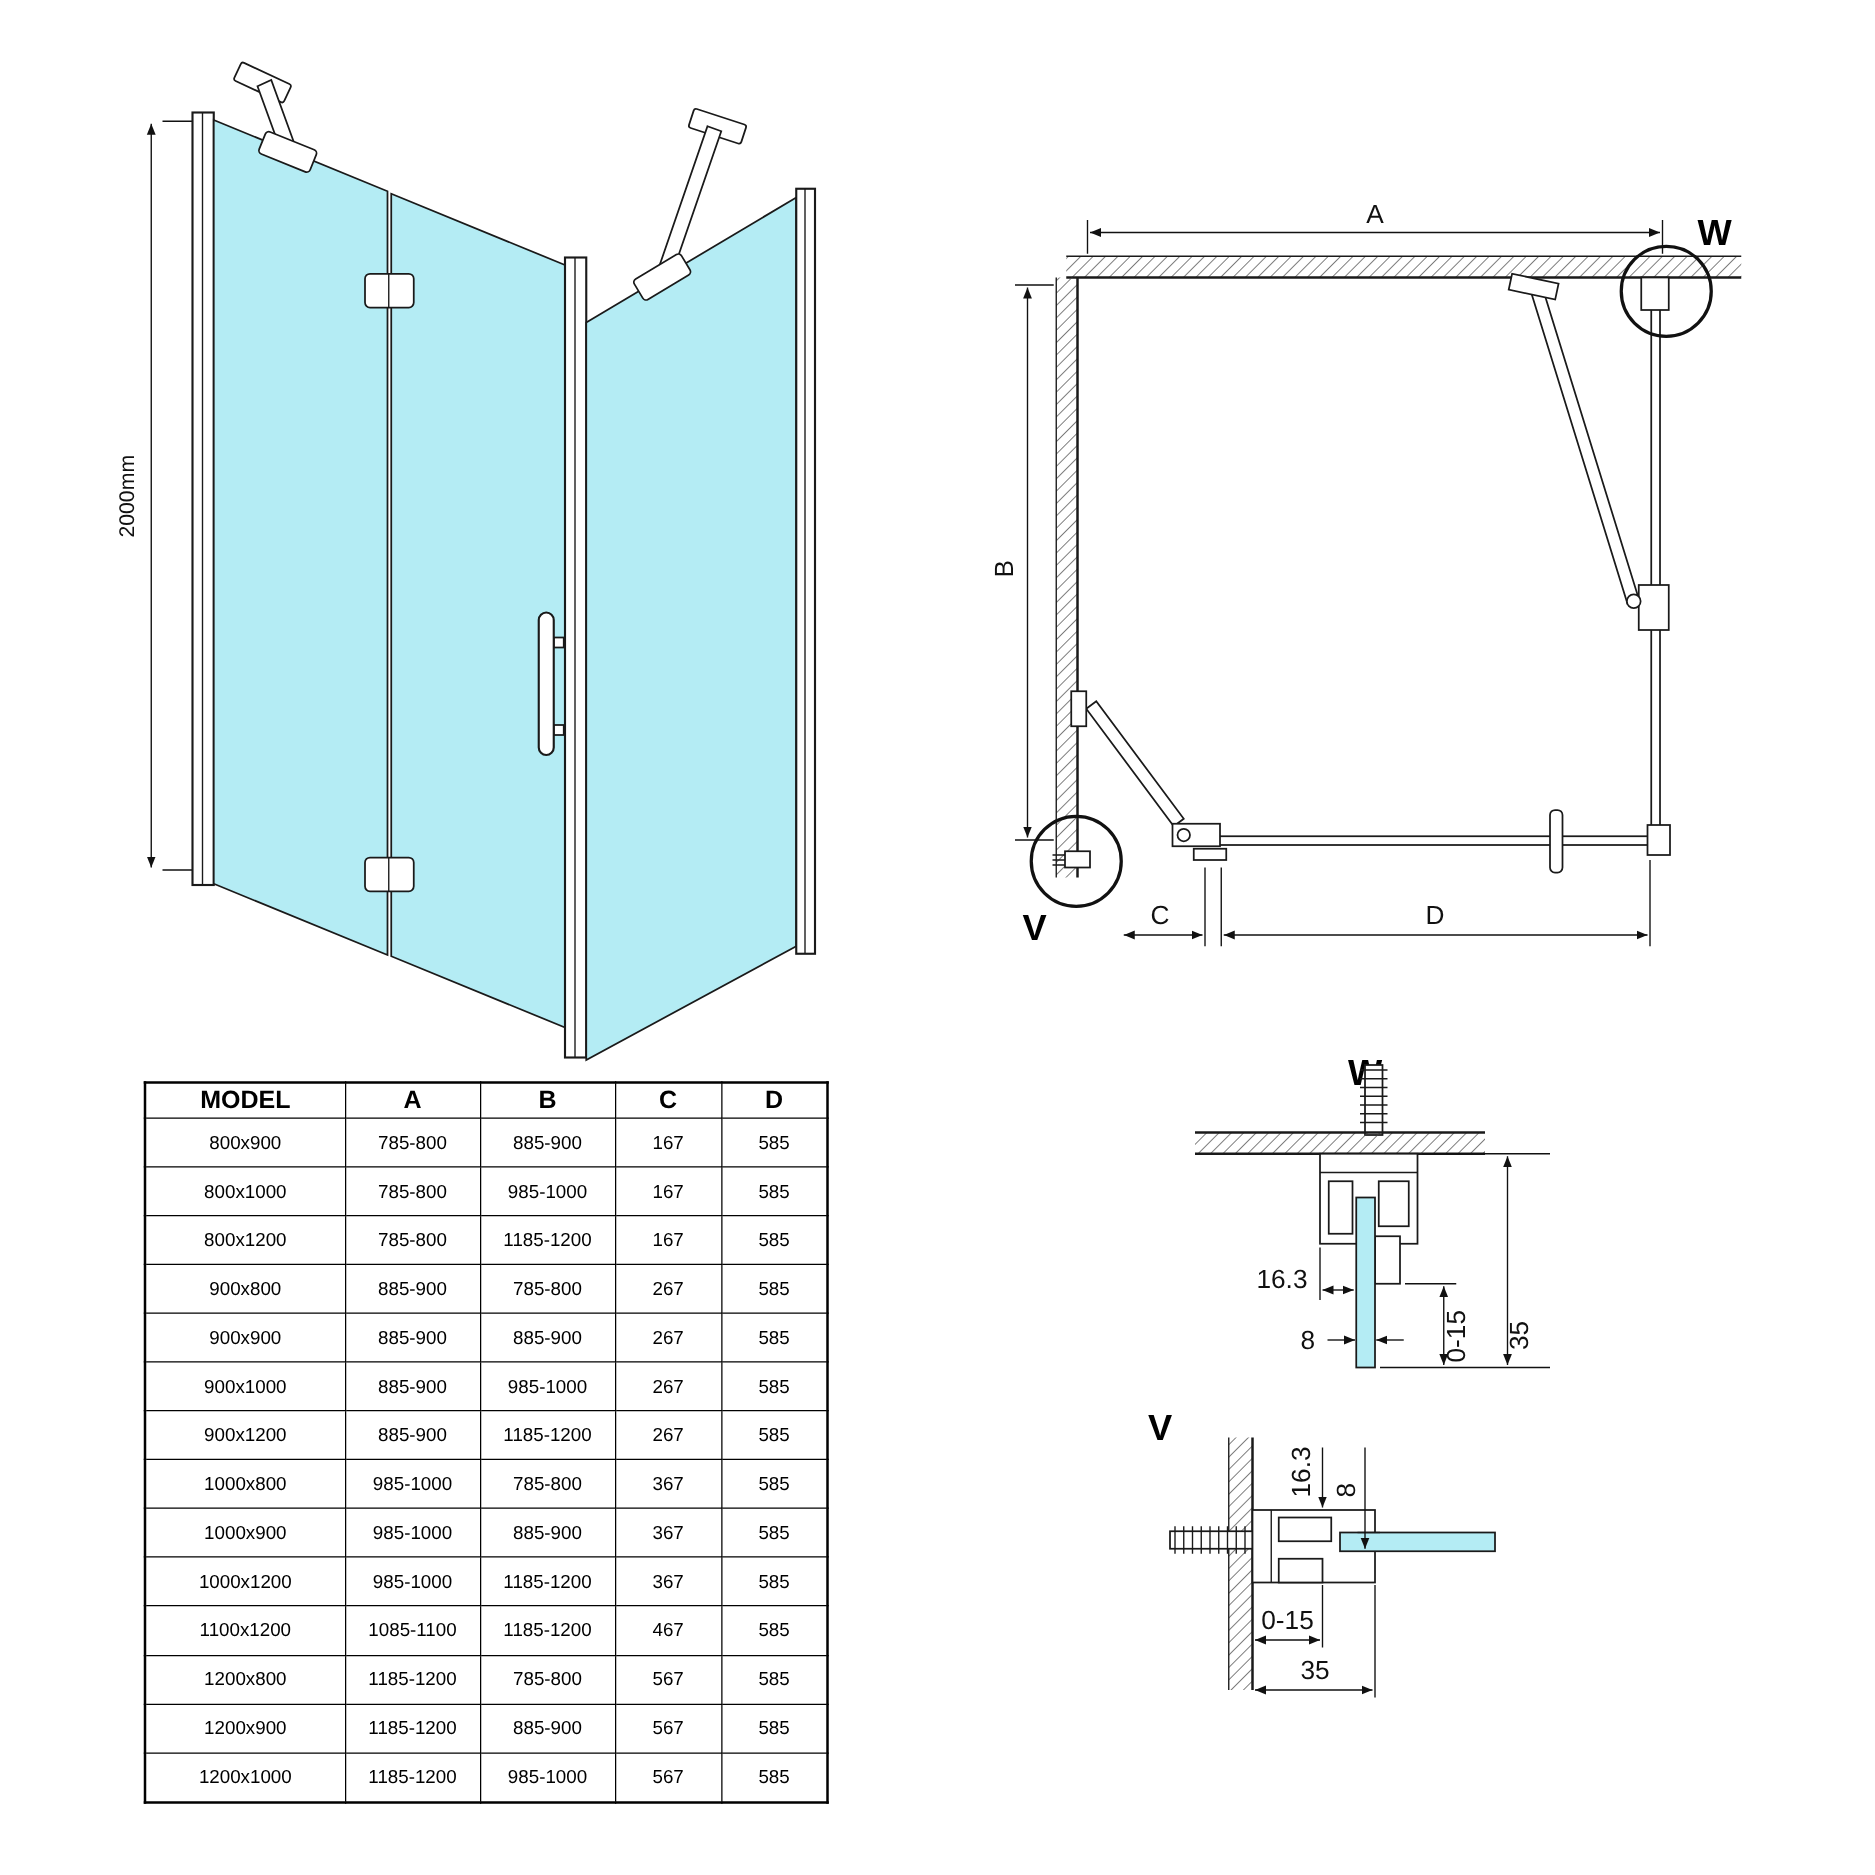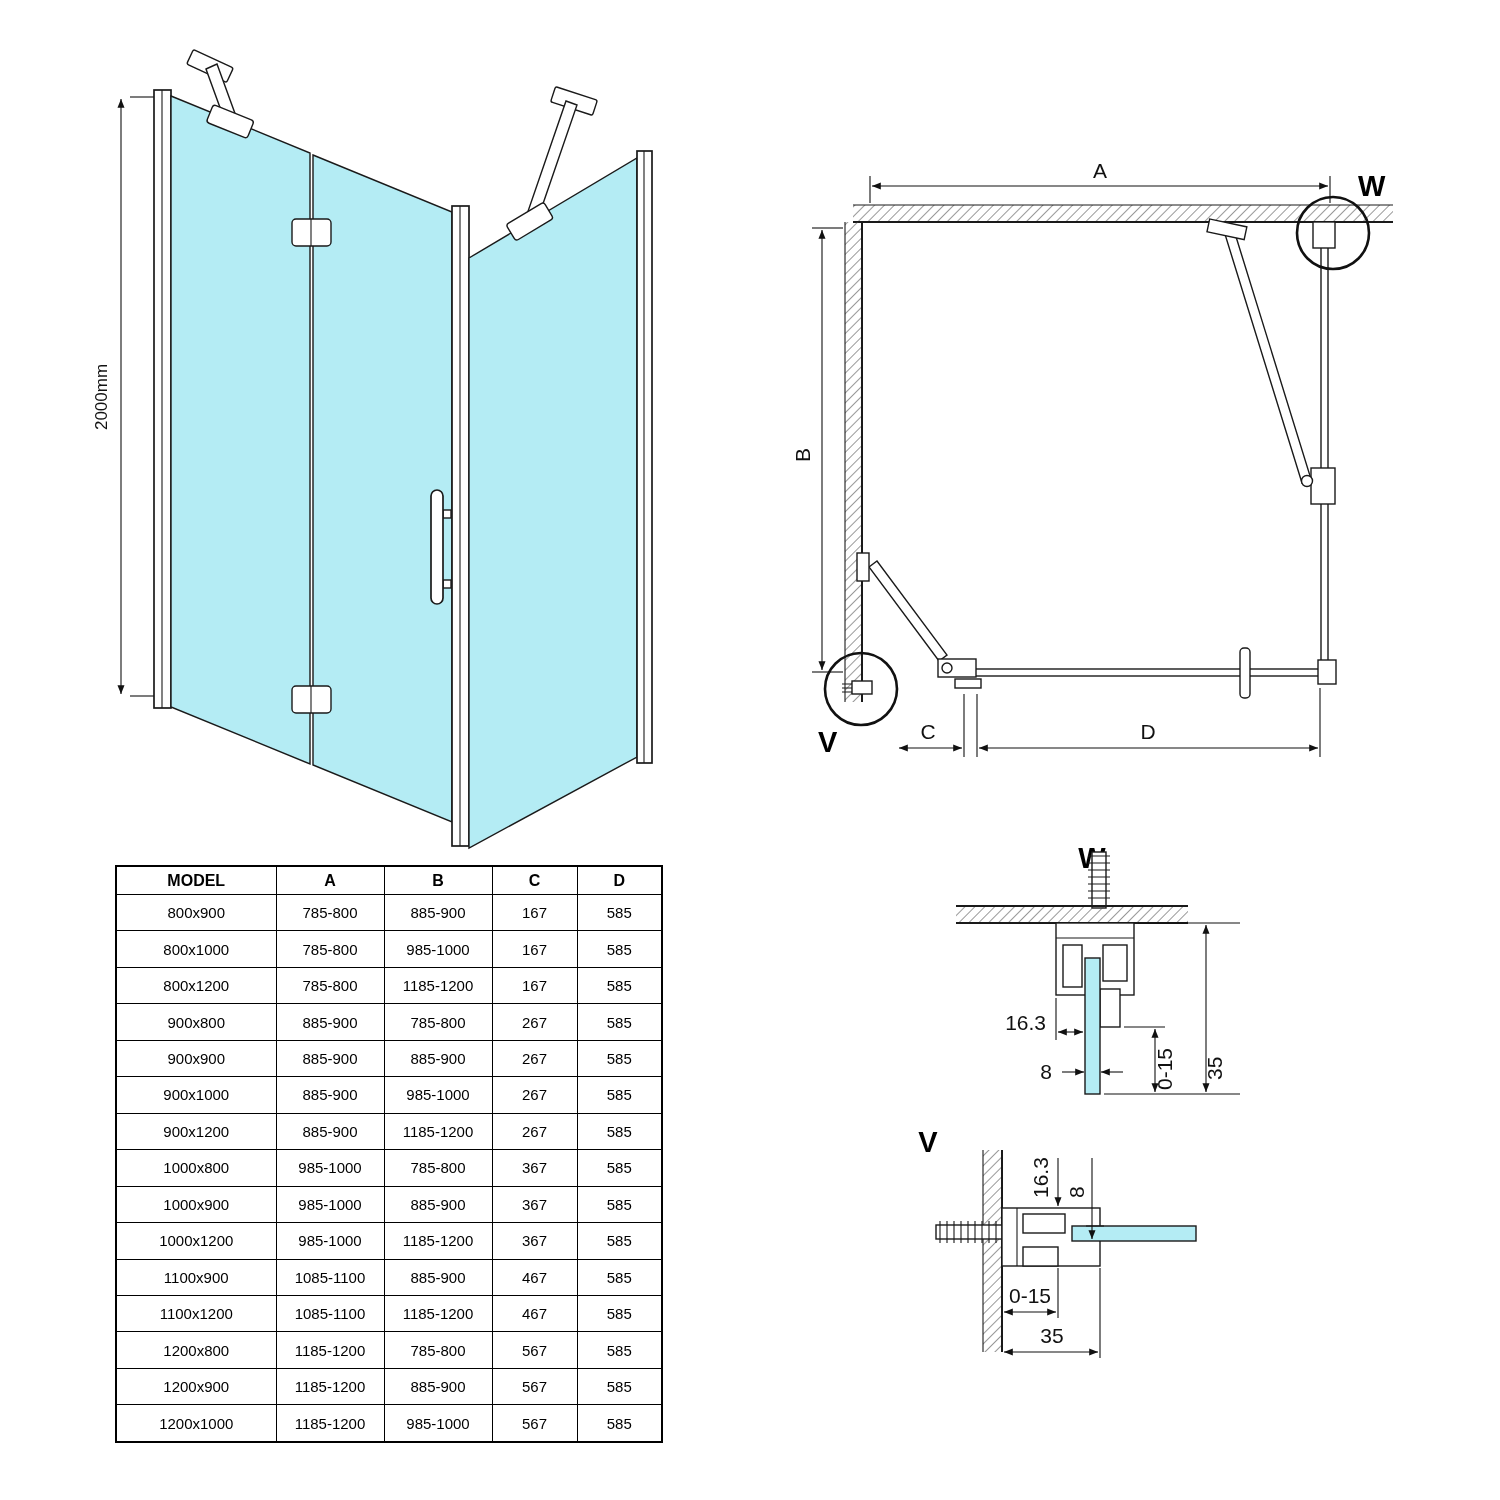--- a/index.html
+++ b/index.html
@@ -17,21 +17,21 @@
   .h-label{font-size:17px}
   .biglabel{font-family:"Liberation Sans",sans-serif;font-size:29px;font-weight:bold;fill:#000}
   .callout{fill:none;stroke:#111;stroke-width:2.6}
 
   
   .table-wrap{position:absolute;left:115px;top:865px;width:546px;}
   table[data-name="spec-table"]{border-collapse:collapse;width:100%;height:578px;table-layout:fixed;
     font-family:"Liberation Sans",sans-serif;font-size:15px;color:#000;border:2px solid #000;}
   table[data-name="spec-table"] th, table[data-name="spec-table"] td{
     border:1.5px solid #000;text-align:center;vertical-align:middle;padding:2px 2px;height:23px;}
-  table[data-name="spec-table"] th{font-weight:bold;font-size:16px;}
+  table[data-name="spec-table"] th{font-weight:bold;font-size:20px;}
 </style>
 </head>
 <body>
 
 <div id="canvas" data-name="page">
 
   <svg id="drawing" data-name="technical-drawing" width="1500" height="1500" viewBox="0 0 1500 1500" xmlns="http://www.w3.org/2000/svg">
     <defs>
       <pattern id="hatch" patternUnits="userSpaceOnUse" width="7" height="7" patternTransform="rotate(45)">
         <line x1="0" y1="0" x2="0" y2="7" stroke="#444" stroke-width="1.1"></line>
@@ -332,27 +332,20 @@
             <td data-name="table-cell">585</td>
           </tr>
           <tr data-name="table-row">
             <td data-name="table-cell">1000x1200</td>
             <td data-name="table-cell">985-1000</td>
             <td data-name="table-cell">1185-1200</td>
             <td data-name="table-cell">367</td>
             <td data-name="table-cell">585</td>
           </tr>
           <tr data-name="table-row">
-            <td data-name="table-cell">1100x900</td>
-            <td data-name="table-cell">1085-1100</td>
-            <td data-name="table-cell">885-900</td>
-            <td data-name="table-cell">467</td>
-            <td data-name="table-cell">585</td>
-          </tr>
-          <tr data-name="table-row">
             <td data-name="table-cell">1100x1200</td>
             <td data-name="table-cell">1085-1100</td>
             <td data-name="table-cell">1185-1200</td>
             <td data-name="table-cell">467</td>
             <td data-name="table-cell">585</td>
           </tr>
           <tr data-name="table-row">
             <td data-name="table-cell">1200x800</td>
             <td data-name="table-cell">1185-1200</td>
             <td data-name="table-cell">785-800</td>

